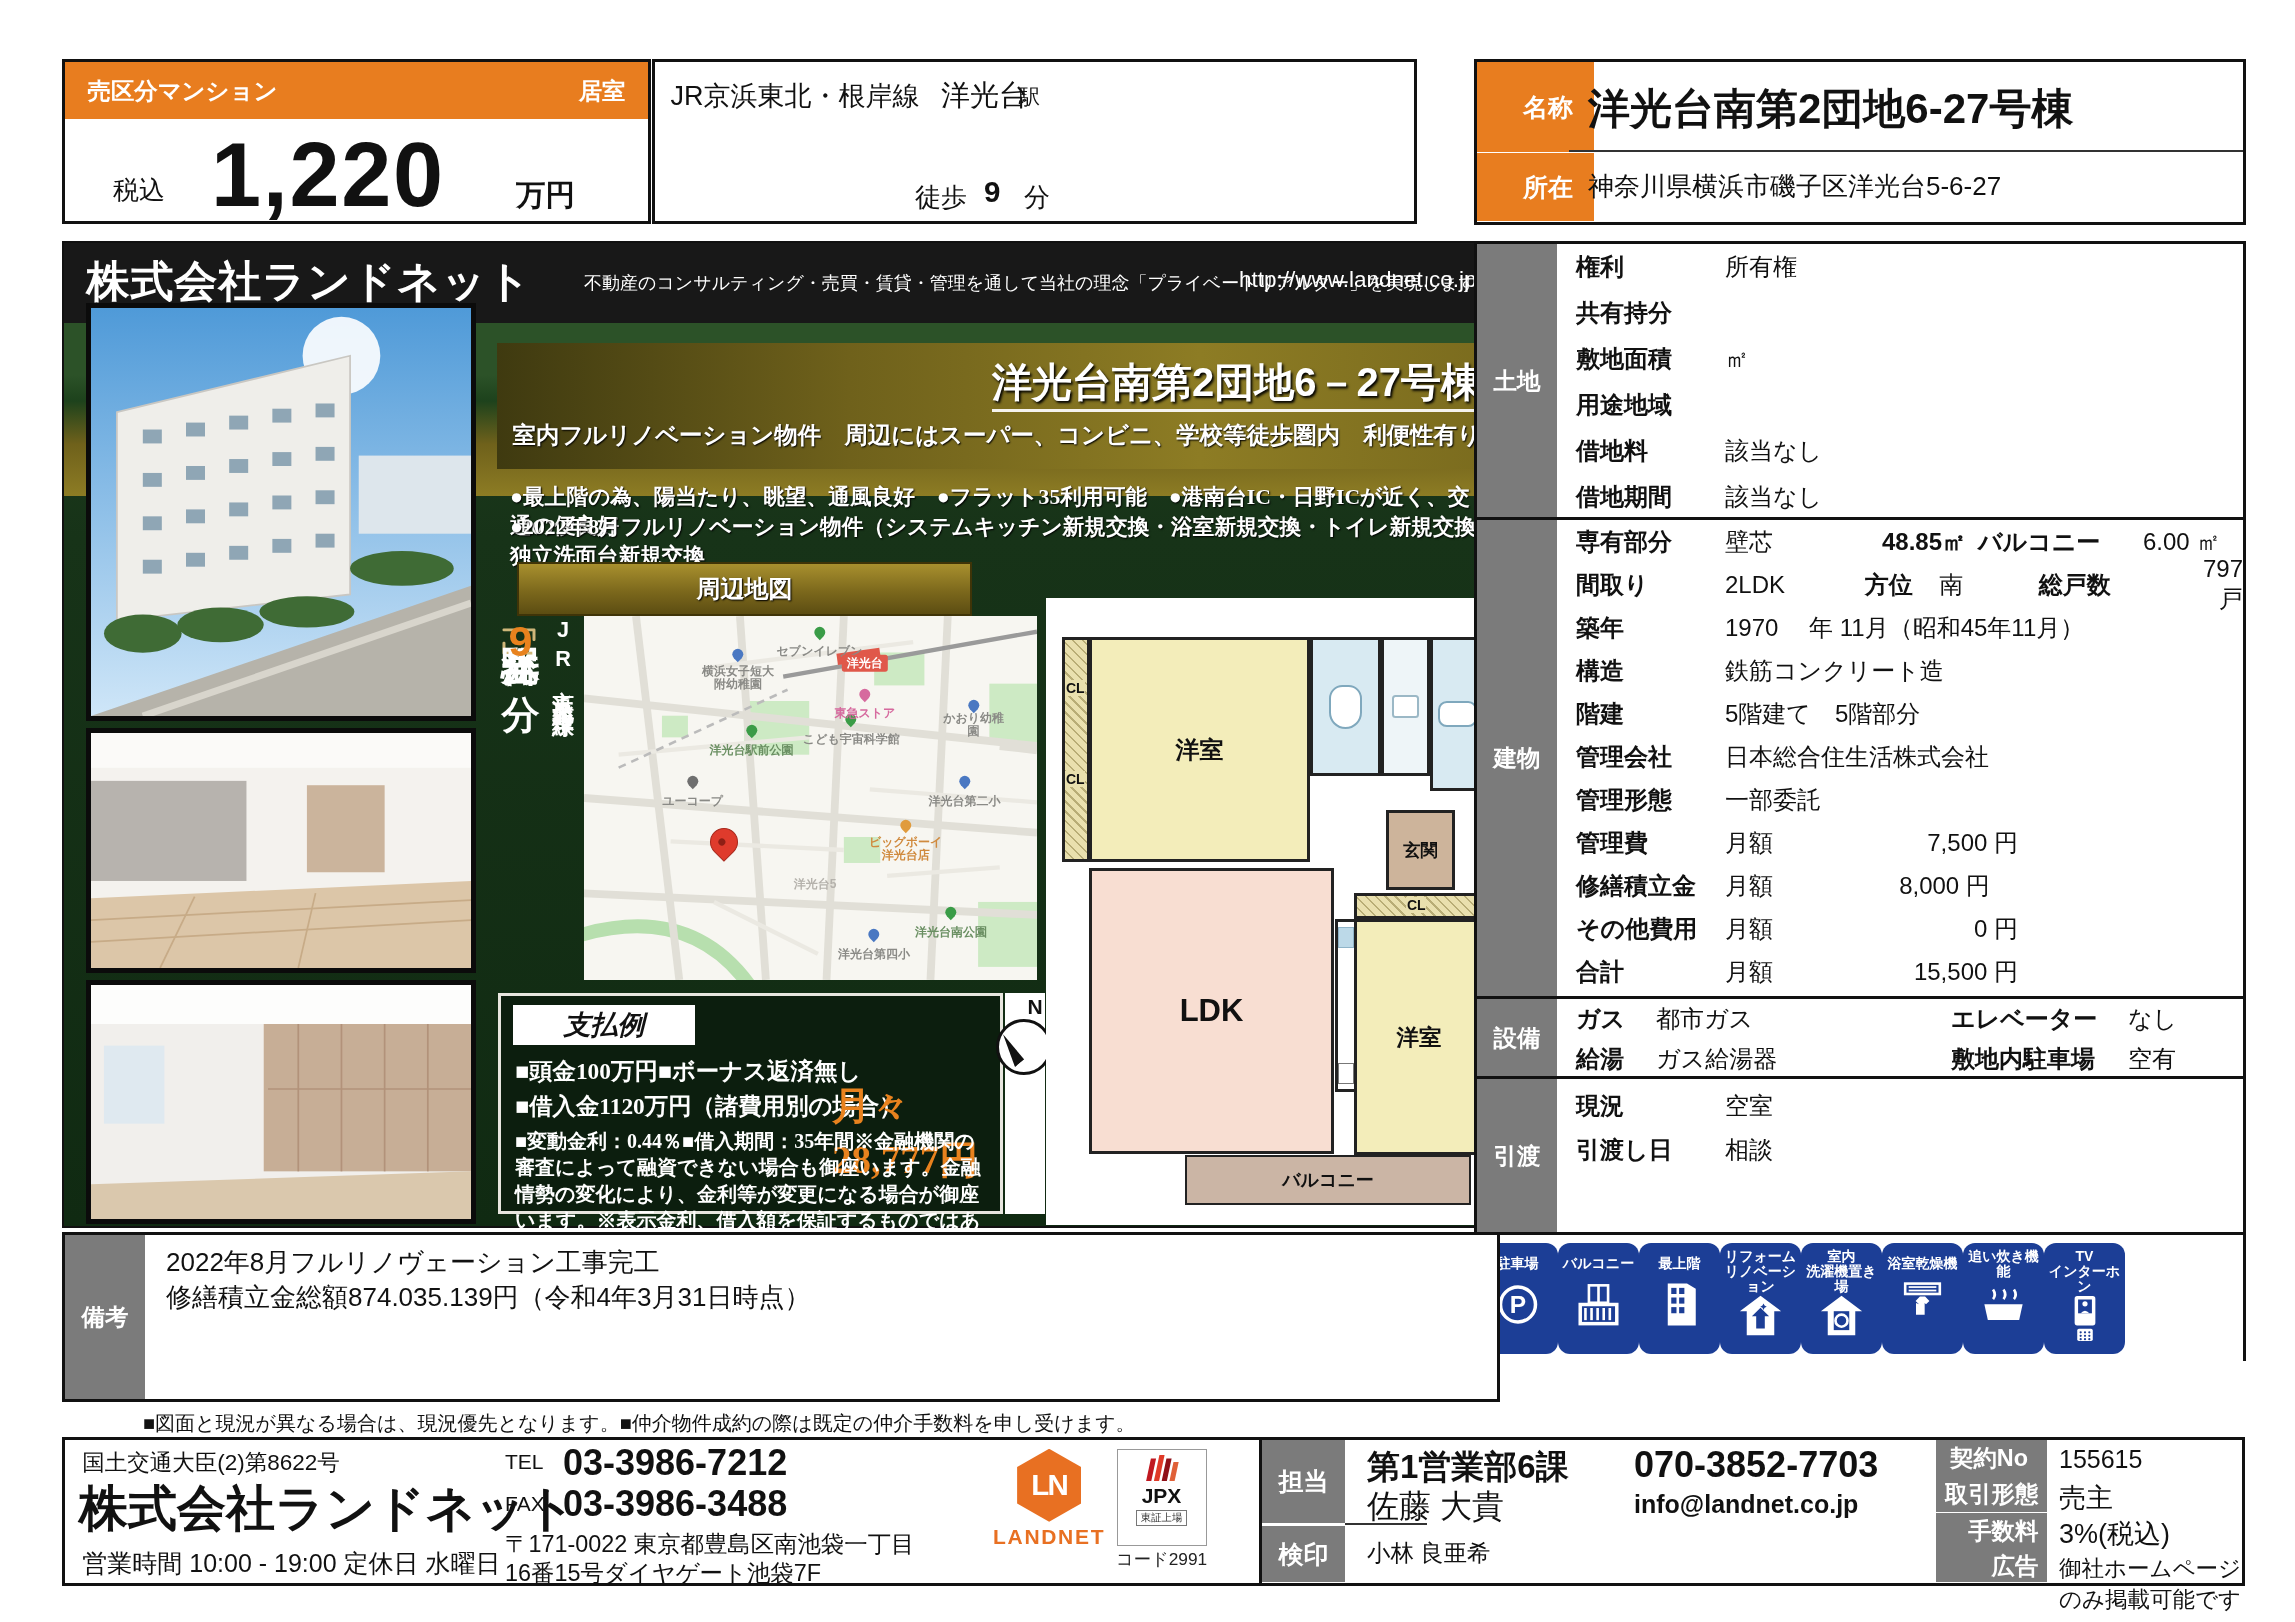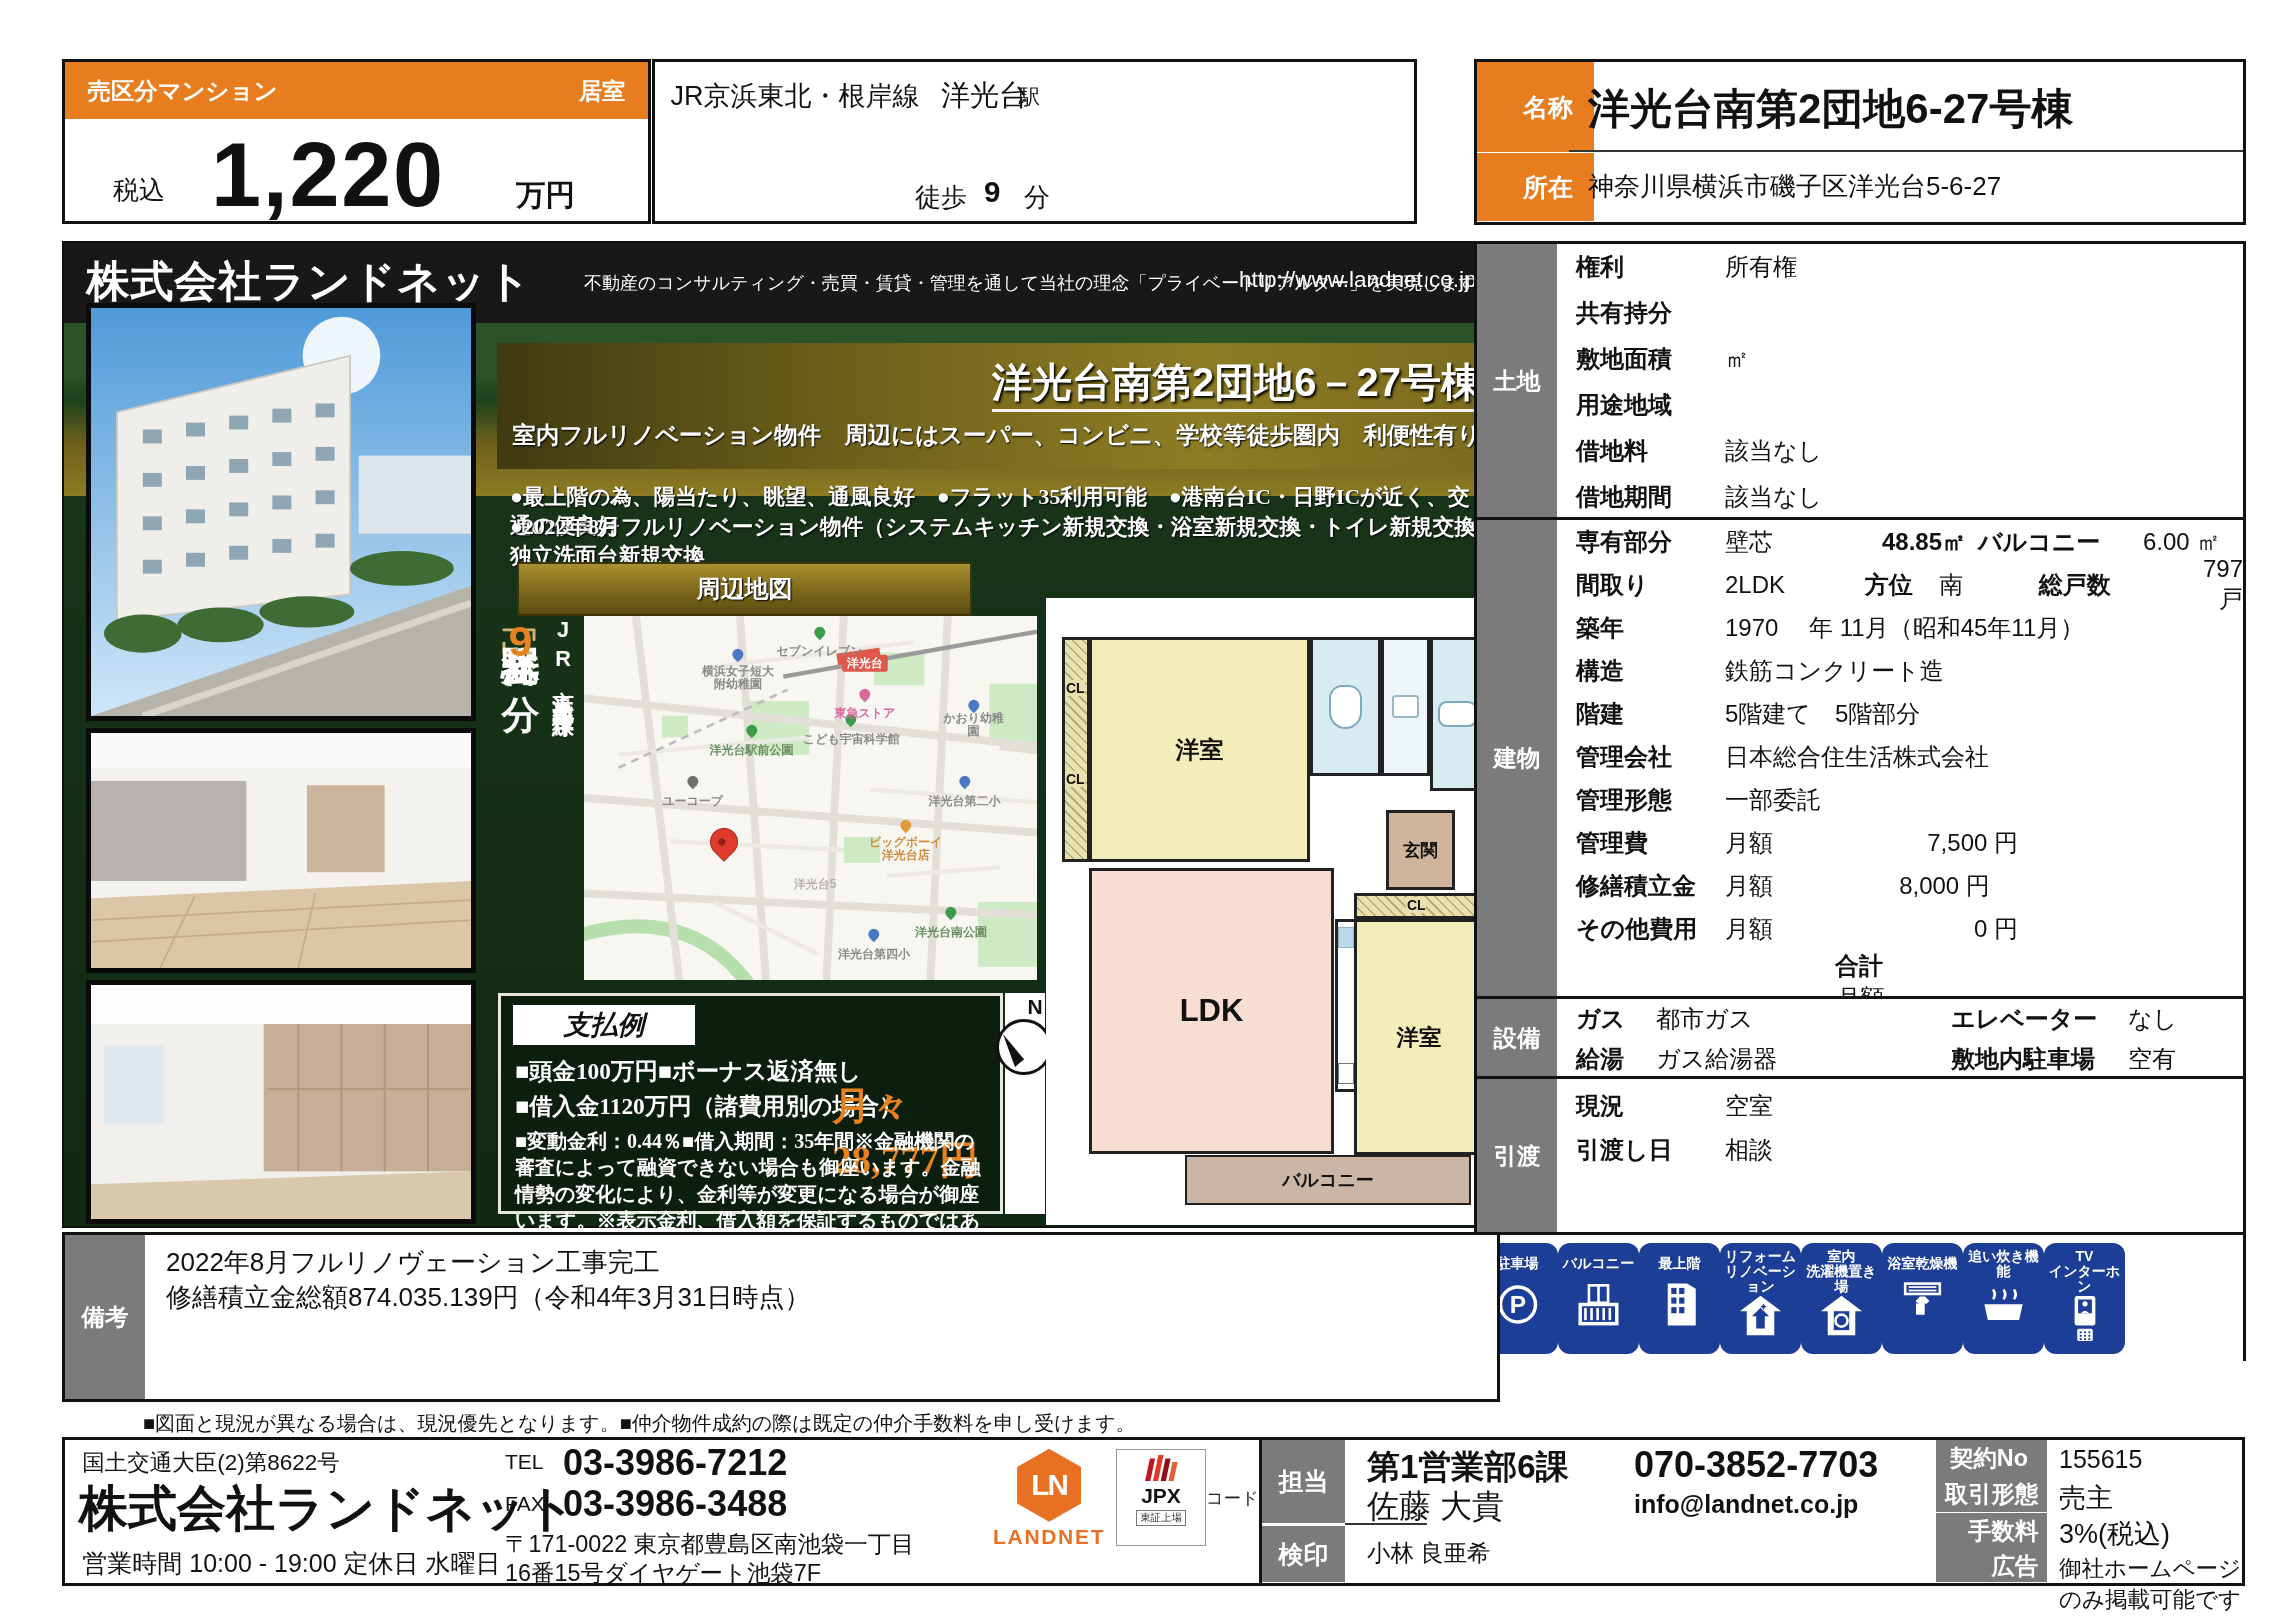--- a/index.html
+++ b/index.html
@@ -395,21 +395,21 @@
       <div class="rowline" style="height:43px;">
           <span class="rlabel">修繕積立金</span>
           <span style="width:146px;">月額</span>
           <span style="width:147px;text-align:center;">8,000 円</span>
         </div>
       <div class="rowline" style="height:43px;">
           <span class="rlabel">その他費用</span>
           <span style="width:146px;">月額</span>
           <span style="width:147px;text-align:right;">0 円</span>
         </div>
-      <div class="rowline" style="height:43px;flex-direction:column;">
+      <div class="rowline" style="height:43px;">
           <span class="rlabel">合計</span>
           <span style="width:146px;">月額</span>
           <span style="width:147px;text-align:right;">15,500 円</span>
         </div>
     </div>
 
     <div class="sect" style="top:755px;height:80px;">
       <div class="sect-label graylabel" style="font-size:23.4px;">設備</div>
       <div class="rowline" style="height:40px;">
         <span class="bold" style="width:80px;">ガス</span>
@@ -562,21 +562,21 @@
     <div class="abs" style="left:440px;top:88px;font-size:23.4px;">〒171-0022 東京都豊島区南池袋一丁目</div>
     <div class="abs" style="left:440px;top:117px;font-size:23.4px;">16番15号ダイヤゲート池袋7F</div>
 
     <div class="abs" style="left:928px;top:8.7px;display:flex;flex-direction:column;align-items:center;">
       <div class="hex">
           <span>LN</span>
         </div>
       <span class="bold" style="color:#e87022;font-size:21px;letter-spacing:1.7px;margin-top:3.5px;">LANDNET</span>
     </div>
 
-    <div class="abs" style="left:1051px;top:8.7px;display:flex;flex-direction:row;align-items:center;">
+    <div class="abs" style="left:1051px;top:8.7px;display:flex;flex-direction:column;align-items:center;">
       <div class="jpxbox">
         <svg width="38" height="29.5" viewBox="0 0 44 34">
           <g transform="skewX(-12)">
               <rect x="10" y="4" width="6" height="26" fill="#c01820"></rect>
               <rect x="19" y="0" width="6" height="30" fill="#e03a28"></rect>
               <rect x="28" y="4" width="6" height="26" fill="#8f1018"></rect>
               <rect x="37" y="8" width="6" height="22" fill="#e06038"></rect>
             </g>
         </svg>
         <span class="bold" style="font-size:21px;color:#111;">JPX</span>

